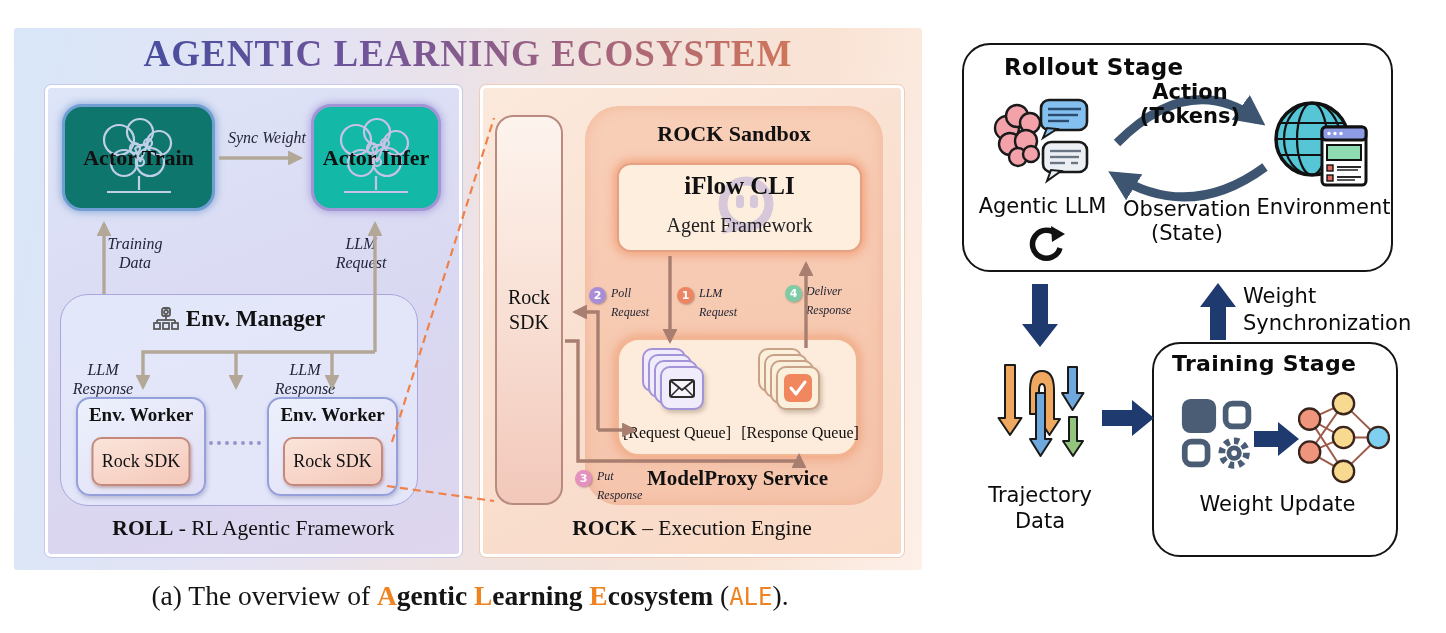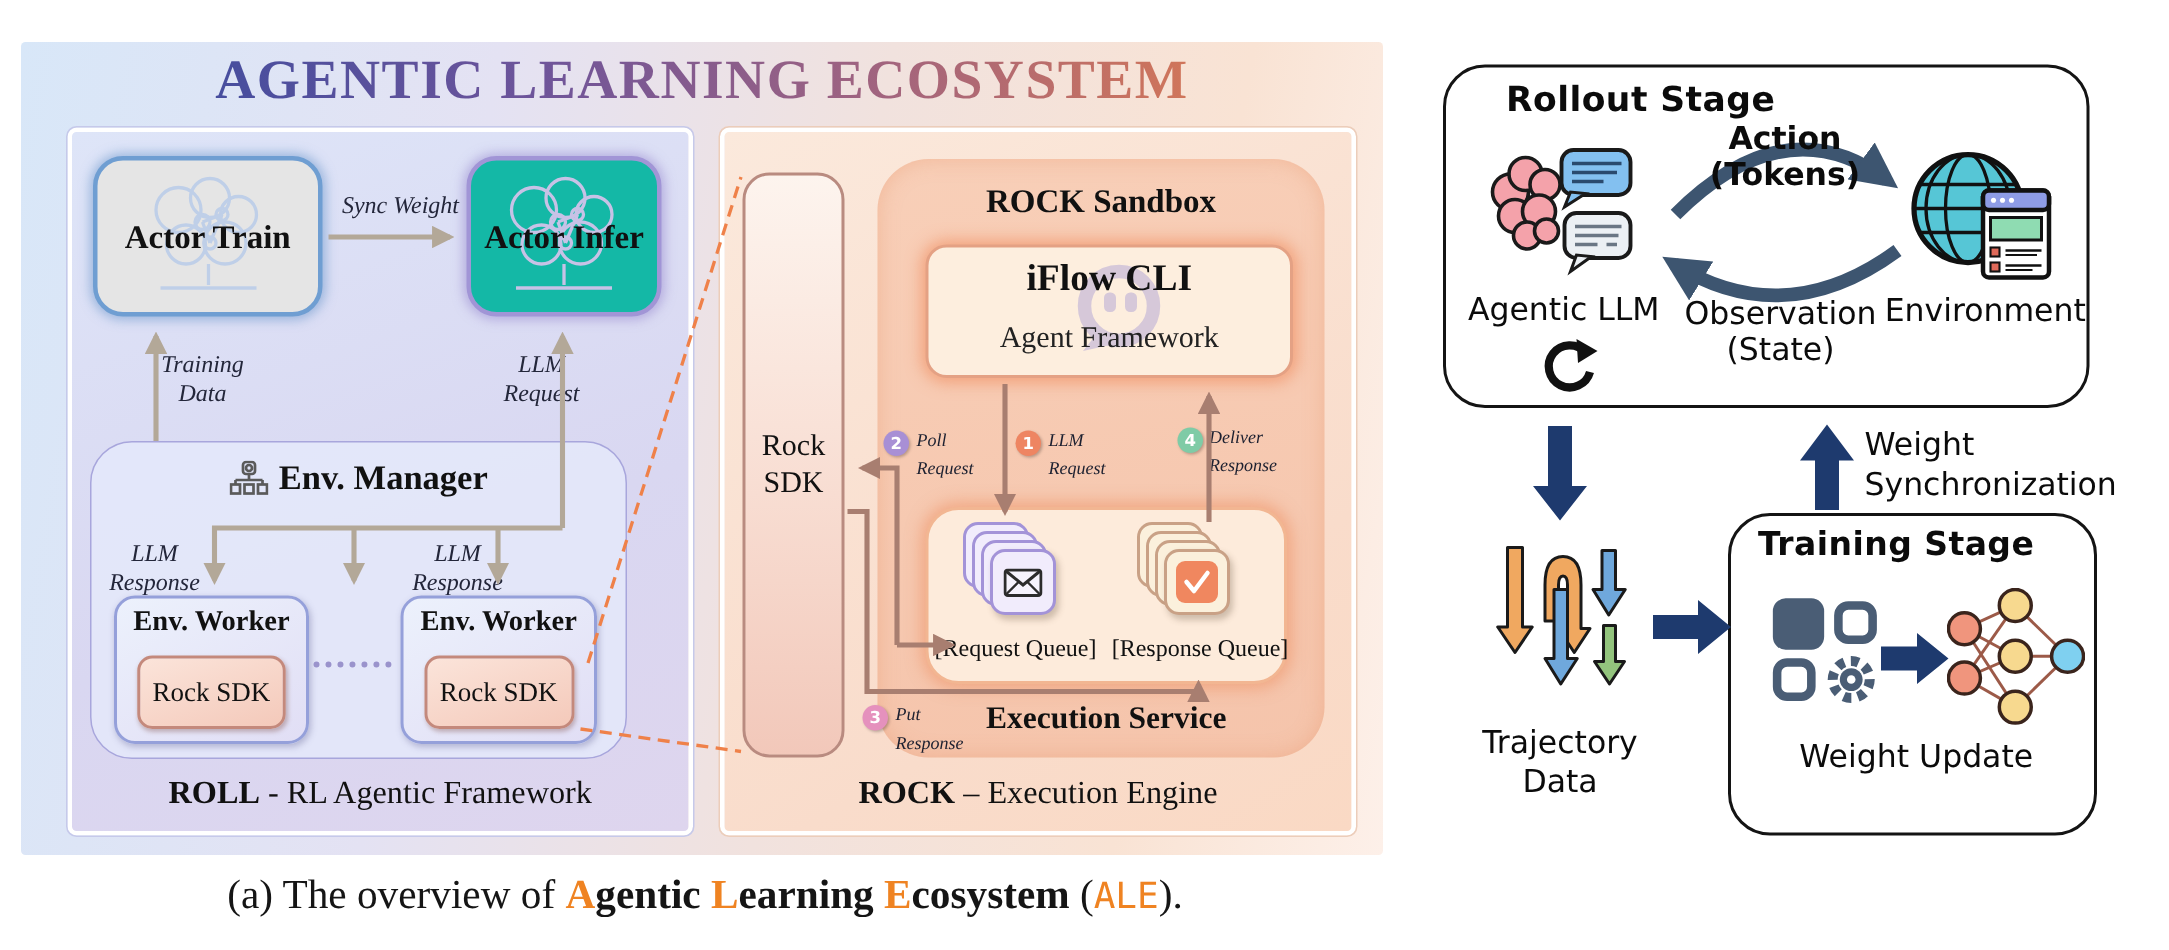--- a/index.html
+++ b/index.html
@@ -16,21 +16,21 @@
     background:linear-gradient(100deg,#d8e7f8 0%,#e4e2f3 32%,#f1e2de 58%,#f9e3d4 82%,#fdf0e9 100%);}
   .fig-a-title{left:14px;top:32px;width:908px;font-size:37px;font-weight:bold;letter-spacing:1px;
     background:linear-gradient(90deg,#3c4c9f 8%,#6e549a 38%,#9f6380 62%,#dd7a50 92%);
     -webkit-background-clip:text;background-clip:text;color:transparent;}
   .roll-panel{left:45px;top:85px;width:417px;height:472px;border:3px solid #ffffff;outline:1px solid #c6c9ea;
     border-radius:6px;background:linear-gradient(160deg,#dee5f8 0%,#d9d7f1 60%,#ded5ee 100%);box-sizing:border-box;}
   .rock-panel{left:480px;top:85px;width:424px;height:472px;border:3px solid #ffffff;outline:1px solid #eccdba;
     border-radius:6px;background:linear-gradient(150deg,#fbe9dc 0%,#f9dccb 70%,#fad9c4 100%);box-sizing:border-box;}
 
   .actor-box{display:flex;align-items:center;justify-content:center;border-radius:20px;box-sizing:border-box;}
-  .actor-train{left:62px;top:104px;width:153px;height:107px;background:#e5e5e5;border:3.5px solid #6f9ed2;
+  .actor-train{left:62px;top:104px;width:153px;height:107px;background:#0f766e;border:3.5px solid #6f9ed2;
     box-shadow:0 0 7px 2px rgba(100,145,200,.55);}
   .actor-infer{left:311px;top:104px;width:130px;height:107px;background:#14b8a6;border:3px solid #a195d6;
     box-shadow:0 0 7px 2px rgba(150,135,205,.55);}
   .actor-label{position:relative;z-index:2;font-size:22px;font-weight:bold;color:#111;}
   .brainmark{position:absolute;left:50%;top:50%;transform:translate(-50%,-50%);}
 
   .env-manager{left:60px;top:294px;width:358px;height:212px;border-radius:28px;background:rgba(228,233,250,.85);
     border:1.5px solid #a8a6dc;box-sizing:border-box;}
   .env-title{left:60px;top:306px;width:358px;display:flex;gap:7px;align-items:center;justify-content:center;
     font-size:23px;font-weight:bold;color:#111;}
@@ -211,21 +211,21 @@
     <i class="card front">
       <svg width="30" height="30" viewBox="0 0 30 30">
         <rect x="1" y="1" width="28" height="28" rx="6" fill="#f0875f"></rect>
         <path d="M8,15 L13,21 L22,9" fill="none" stroke="#ffffff" stroke-width="3" stroke-linecap="round" stroke-linejoin="round"></path>
       </svg>
     </i>
   </div>
 
   <div class="abs queue-lbl serif ctr" style="left:617px;top:424px;width:120px;">[Request Queue]</div>
   <div class="abs queue-lbl serif ctr" style="left:740px;top:424px;width:120px;">[Response Queue]</div>
-  <div class="abs mp-title serif ctr">Execution Service</div>
+  <div class="abs mp-title serif ctr">ModelProxy Service</div>
 
   <div class="abs badge" style="left: 677px; top: 287px; background-color: rgb(238, 133, 98);">1</div>
   <div class="abs step-lbl serif it ml" style="left:699px;top:284px;">LLM
 Request</div>
 
   <div class="abs badge" style="left: 589px; top: 287px; background-color: rgb(168, 143, 213);">2</div>
   <div class="abs step-lbl serif it ml" style="left:611px;top:284px;">Poll
 Request</div>
 
   <div class="abs badge" style="left: 575px; top: 470px; background-color: rgb(229, 145, 189);">3</div>

